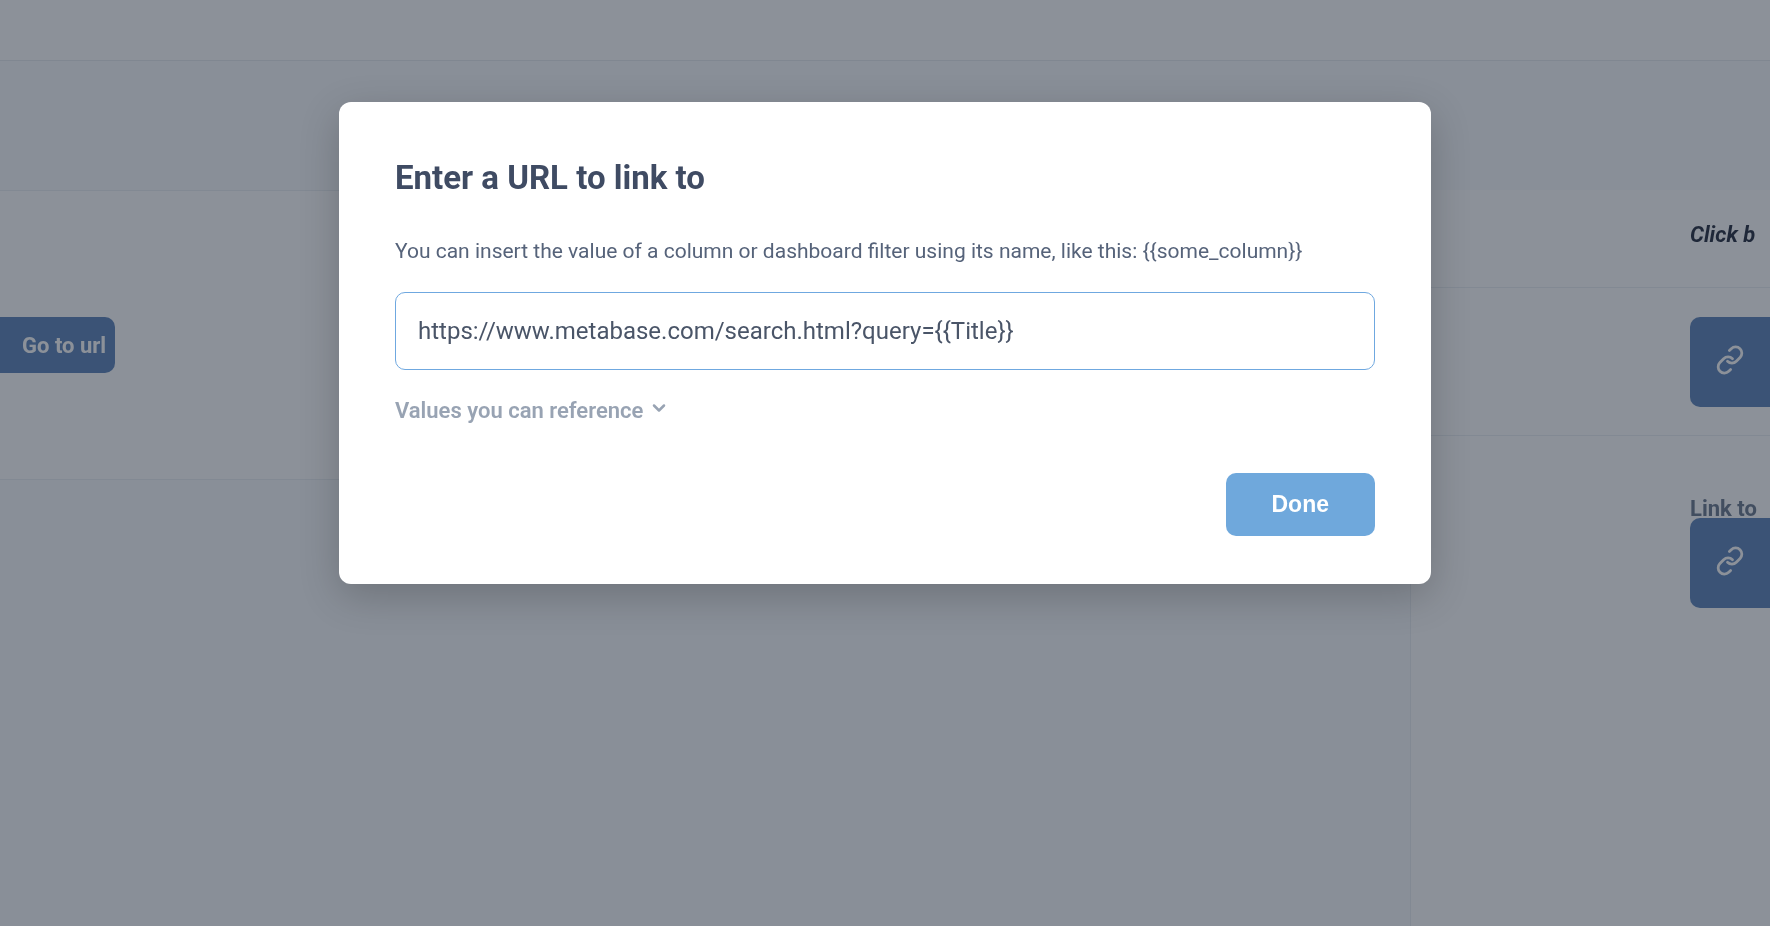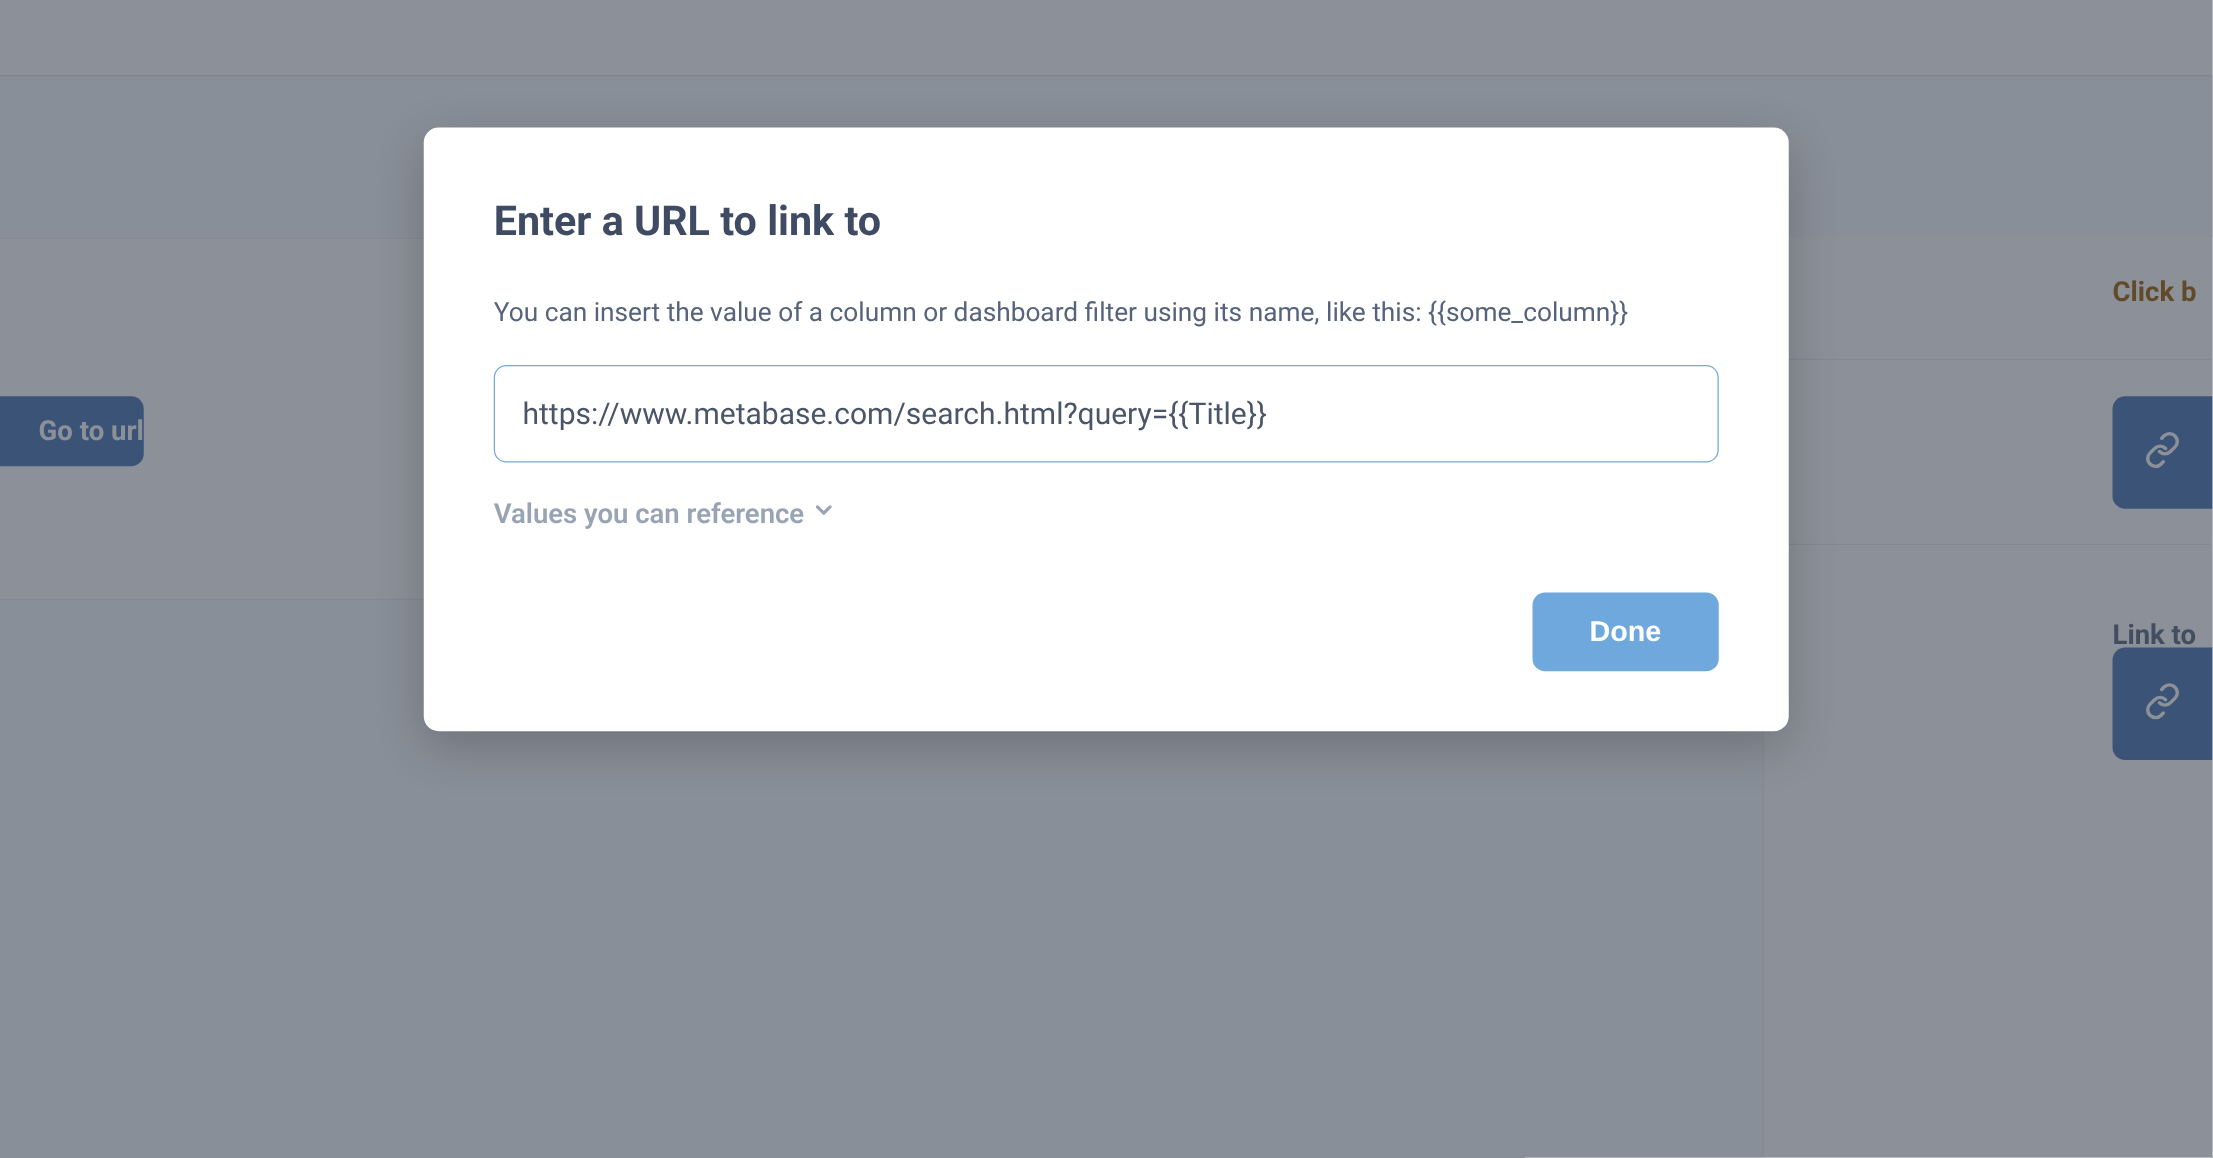--- a/index.html
+++ b/index.html
@@ -42,45 +42,46 @@
   .go-to-url-btn {
     position: absolute;
     top: 317px;
     left: 0;
     height: 56px;
     width: 115px;
     background: #4c77b1;
     color: #ffffff;
     display: flex;
     align-items: center;
-    justify-content: flex-end;
+    justify-content: flex-start;
     padding-left: 22px;
     border-radius: 0 10px 10px 0;
     font-size: 22px;
     font-weight: 700;
   }
 
   .bg-right-panel {
     position: absolute;
     top: 190px;
     right: 0;
     bottom: 0;
     width: 360px;
     background: #ffffff;
     border-left: 1px solid #e9edf2;
   }
   .bg-right-label1 {
     position: absolute;
     top: 222px;
     right: 0;
     width: 80px;
-    color: #a16207;
+    color: #0f172a;
     font-size: 22px;
     font-weight: 700;
     white-space: nowrap;
+    font-style: italic;
   }
   .bg-right-label2 {
     position: absolute;
     top: 496px;
     right: 0;
     width: 80px;
     color: #5b6b82;
     font-size: 22px;
     font-weight: 700;
     white-space: nowrap;
@@ -156,21 +157,20 @@
     border-radius: 10px;
     padding: 0 22px;
     font-size: 24px;
     color: #4a5568;
     outline: none;
     font-family: inherit;
   }
   .values-row {
     margin-top: 28px;
     display: inline-flex;
-    align-items: center;
     gap: 6px;
     color: #98a3b3;
     font-size: 22px;
     font-weight: 600;
     cursor: pointer;
     user-select: none;
   }
   .values-row svg { width: 20px; height: 20px; stroke: #98a3b3; }
   .modal-footer {
     margin-top: 50px;

